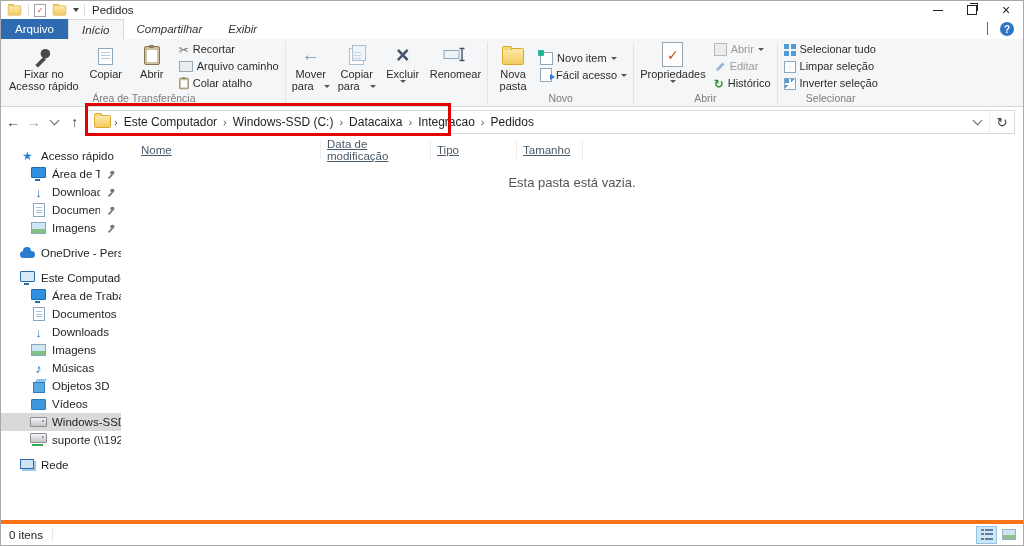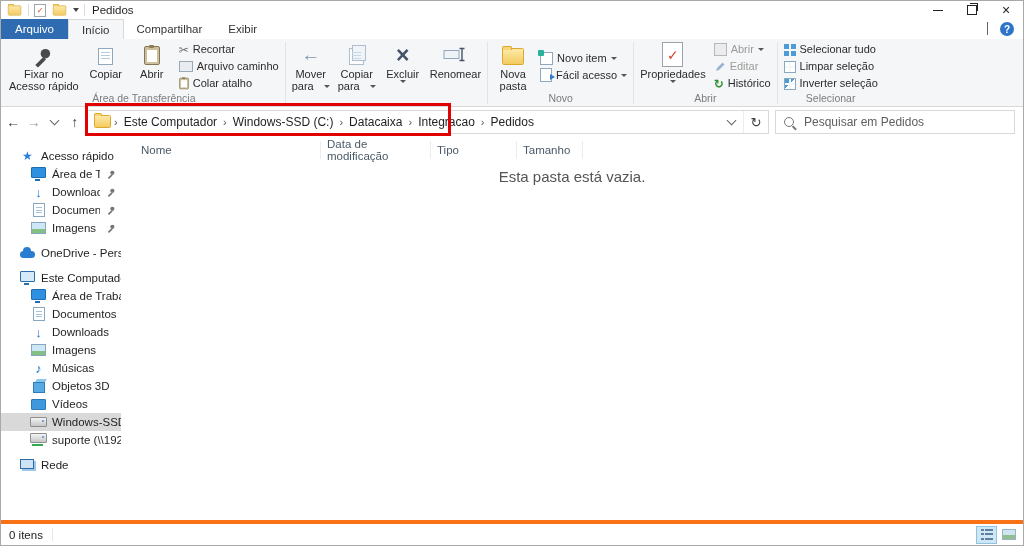--- a/index.html
+++ b/index.html
@@ -14,21 +14,21 @@
   .win-controls{margin-left:auto;display:flex;height:100%;align-self:flex-start;}
   .wc{width:34px;height:18px;display:flex;align-items:center;justify-content:center;}
   .min-glyph{width:10px;height:1px;background:#222;}
   .restore-glyph{width:8px;height:8px;border:1px solid #222;position:relative;background:#fff;}
   .restore-glyph::before{content:"";position:absolute;top:-3px;left:2px;width:7px;height:7px;border-top:1px solid #222;border-right:1px solid #222;}
   .close-glyph{font-size:14px;line-height:1;color:#222;}
 
   
   .tabrow{height:20px;flex:none;display:flex;align-items:stretch;font-size:11.5px;}
   .tab-file{background:#2e6bb0;color:#fff;padding:0 14px;display:flex;align-items:center;}
-  .tab{padding:0 13px;display:flex;align-items:center;color:#333;}
+  .tab{padding:0 13px;display:flex;align-items:center;color:#333;font-style:italic;}
   .tab.active{background:#f5f6f7;border:1px solid #d8d9da;border-bottom:none;}
   .tabrow-right{margin-left:auto;display:flex;align-items:center;gap:12px;padding-right:9px;}
   .chev-up{width:6px;height:6px;border-left:1.5px solid #666;border-top:1.5px solid #666;transform:rotate(45deg);margin-top:3px;}
   .help-circle{width:14px;height:14px;border-radius:50%;background:#2e74c8;color:#fff;font-size:10px;font-weight:bold;display:flex;align-items:center;justify-content:center;}
 
   
   .ribbon{height:66px;flex:none;background:#f5f6f7;border-bottom:1px solid #d8d9da;display:flex;padding:1px 2px 0;}
   .rgroup{display:flex;flex-direction:column;}
   .rgroup-body{display:flex;flex:1;align-items:stretch;padding:1px 2px 0;}
   .rgroup-label{font-size:10.5px;color:#7c7c7c;text-align:center;padding:0 4px 2px;}
@@ -128,26 +128,26 @@
   .srow{height:18px;display:flex;align-items:center;gap:6px;cursor:default;}
   .srow.lvl0{padding-left:19px;}
   .srow.lvl1{padding-left:30px;}
   .srow.selected{background:#d9d9d9;}
   .sgap{height:7px;}
   .sicon{width:15px;flex:none;display:flex;align-items:center;justify-content:center;}
   .slabel{white-space:nowrap;overflow:hidden;}
   .spin{margin-left:auto;margin-right:4px;flex:none;}
   .main{flex:1;display:flex;flex-direction:column;min-width:0;padding-top:4px;}
   .cols{display:flex;height:18px;flex:none;padding-left:14px;font-size:11.5px;color:#4a5a68;}
-  .col{display:flex;align-items:center;padding:0 6px;border-right:1px solid #ececec;box-sizing:border-box;}
+  .col{display:flex;align-items:center;padding:0 6px;border-right:1px solid #ececec;box-sizing:border-box;text-decoration:underline;}
   .col.c-nome{width:186px;}
   .col.c-data{width:110px;}
   .col.c-tipo{width:86px;}
   .col.c-tam{width:66px;}
-  .empty-msg{align-self:center;margin-top:9px;font-size:15px;color:#555;}
+  .empty-msg{align-self:center;margin-top:16px;font-size:13px;color:#555;}
 
   
   .statusbar{height:21px;flex:none;border-top:4px solid #f97316;display:flex;align-items:center;justify-content:space-between;padding:0 4px 0 8px;font-size:11.5px;color:#222;}
   .sb-left{display:flex;align-items:center;gap:9px;height:100%;}
   .sb-div{width:1px;height:13px;background:#e8e8e8;}
   .sb-views{display:flex;align-items:center;gap:1px;}
   .viewbtn{width:21px;height:18px;display:flex;align-items:center;justify-content:center;border:1px solid transparent;box-sizing:border-box;}
   .viewbtn.active{background:#cfe6f5;border-color:#90c2e2;}
   .ic-details{width:12px;height:11px;background:repeating-linear-gradient(to bottom,#5e80a0 0 2px,transparent 2px 4.5px);position:relative;}
   .ic-details::before{content:"";position:absolute;left:3px;top:0;bottom:0;width:1.5px;background:#cfe6f5;}
@@ -388,24 +388,20 @@
         <span class="crumb-sep">›</span>
         <span class="crumb">Integracao</span>
         <span class="crumb-sep">›</span>
         <span class="crumb">Pedidos</span>
       </div>
       <span class="ab-btn">
           <span class="chev-down"></span>
         </span>
       <span class="ab-btn refresh">↻</span>
     </div>
-    <div class="searchbox">
-      <span class="ic-search"></span>
-      <input type="text" placeholder="Pesquisar em Pedidos" style="">
-    </div>
   </div>
 
   <div class="red-annot"></div>
 
   <div class="content">
 
     <div class="sidebar">
       <div class="srow lvl0">
         <span class="sicon glyph-star">★</span>
         <span class="slabel">Acesso rápido</span>

